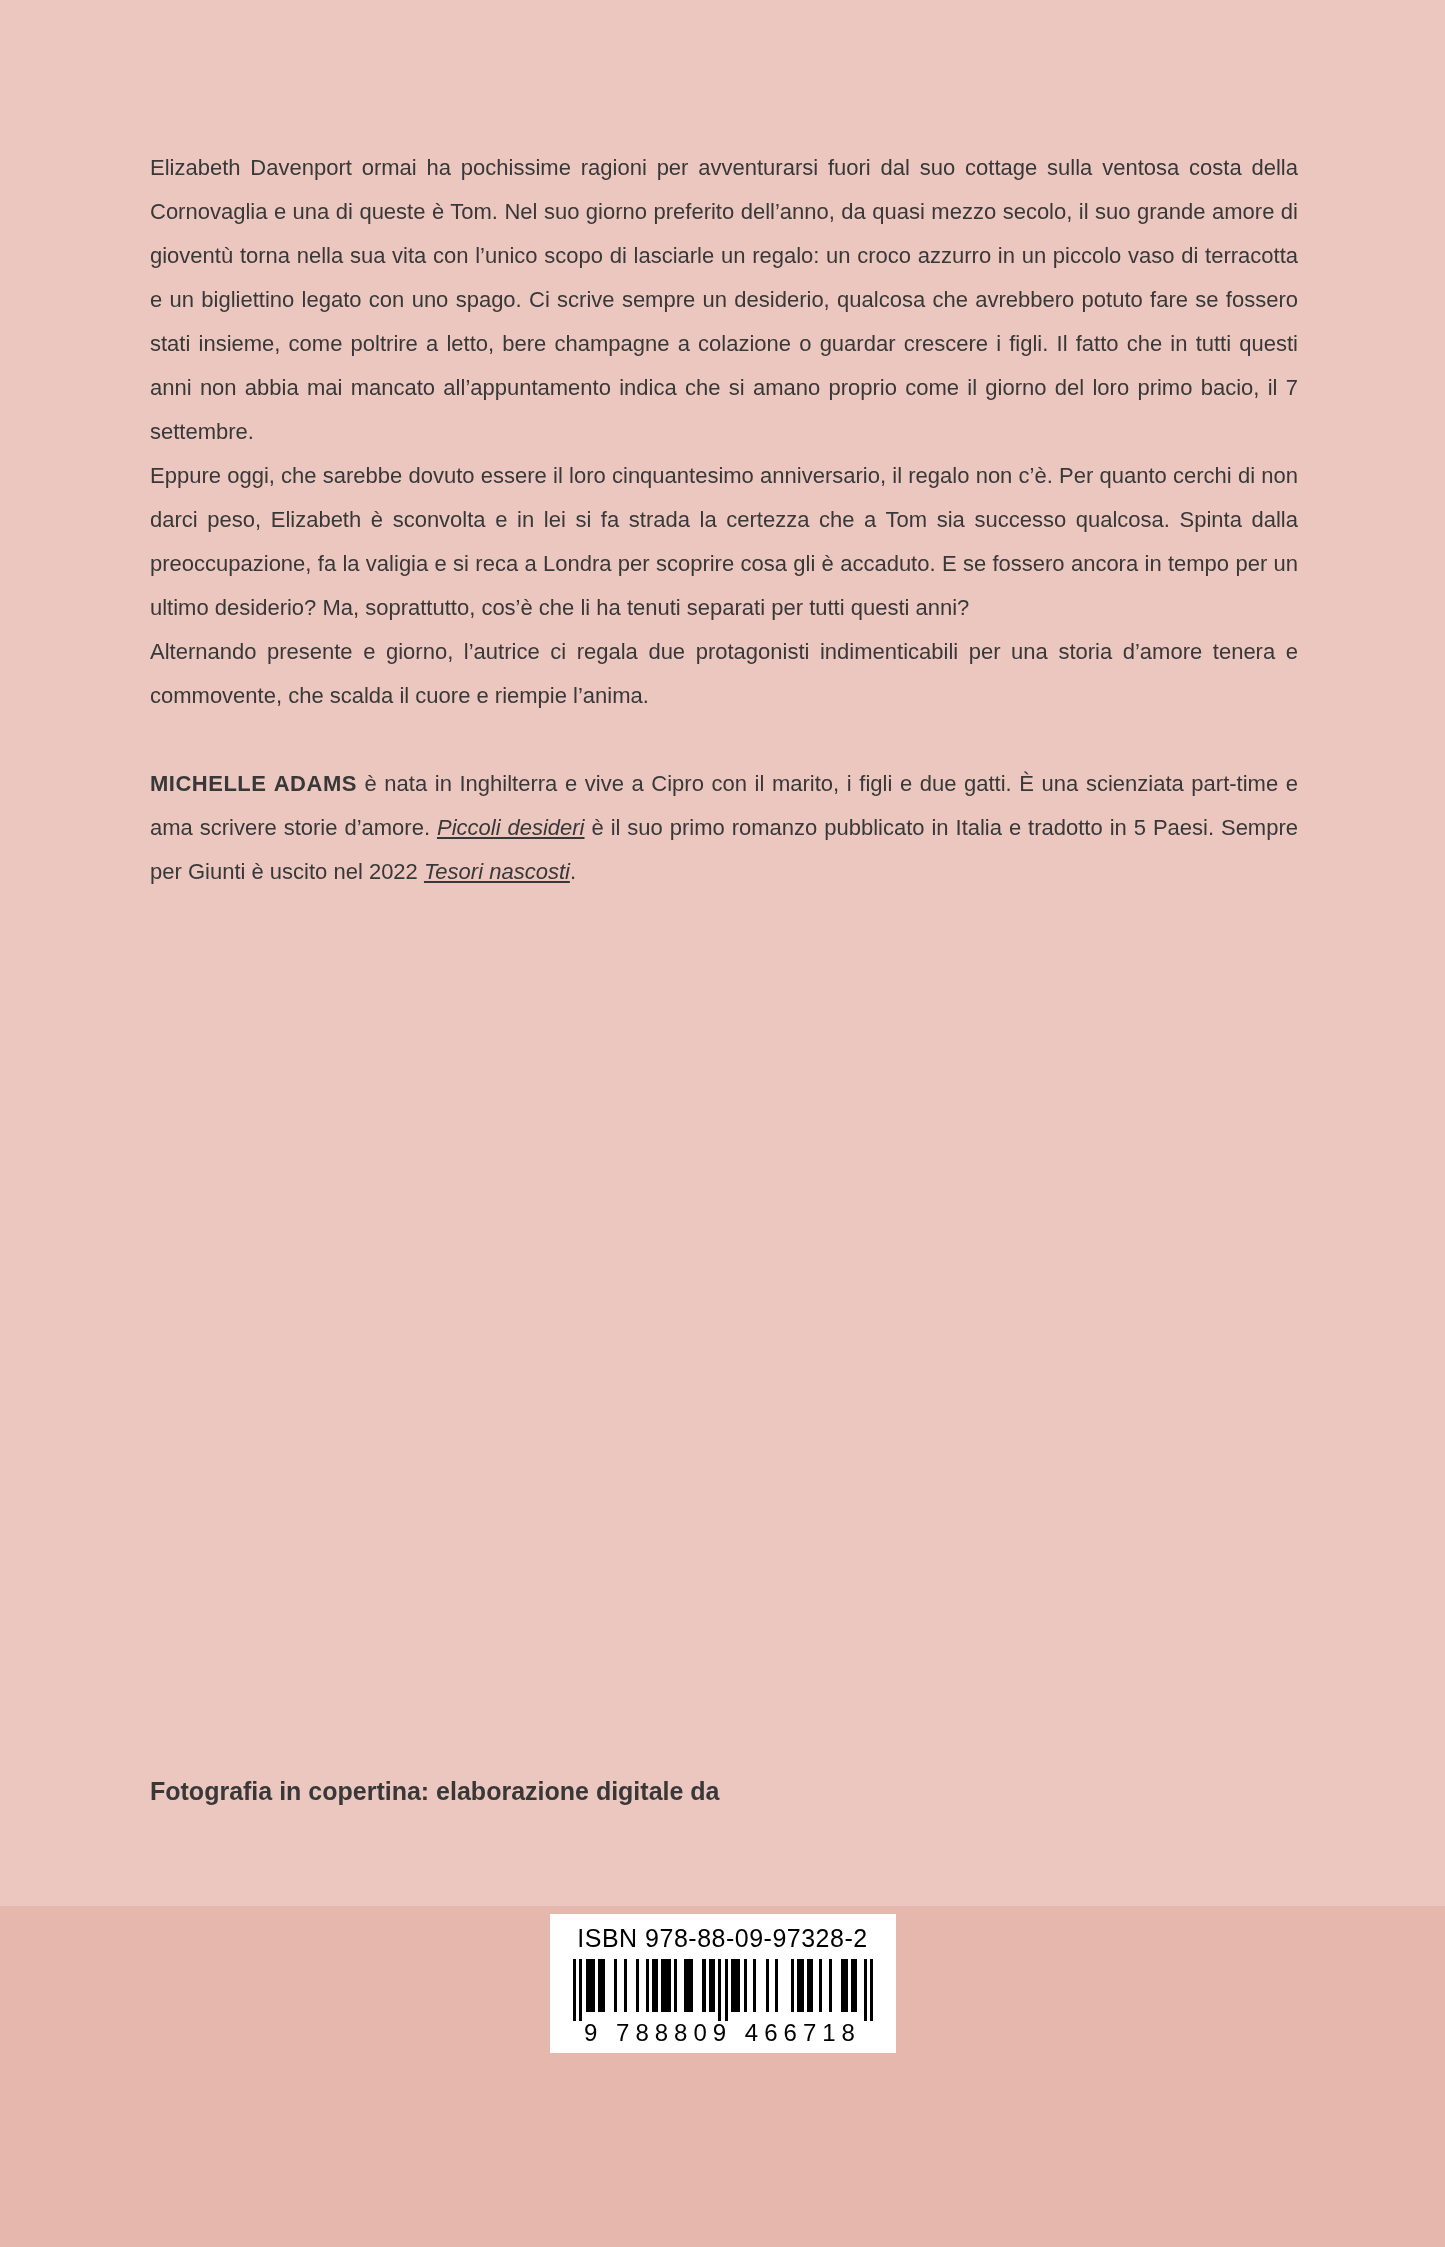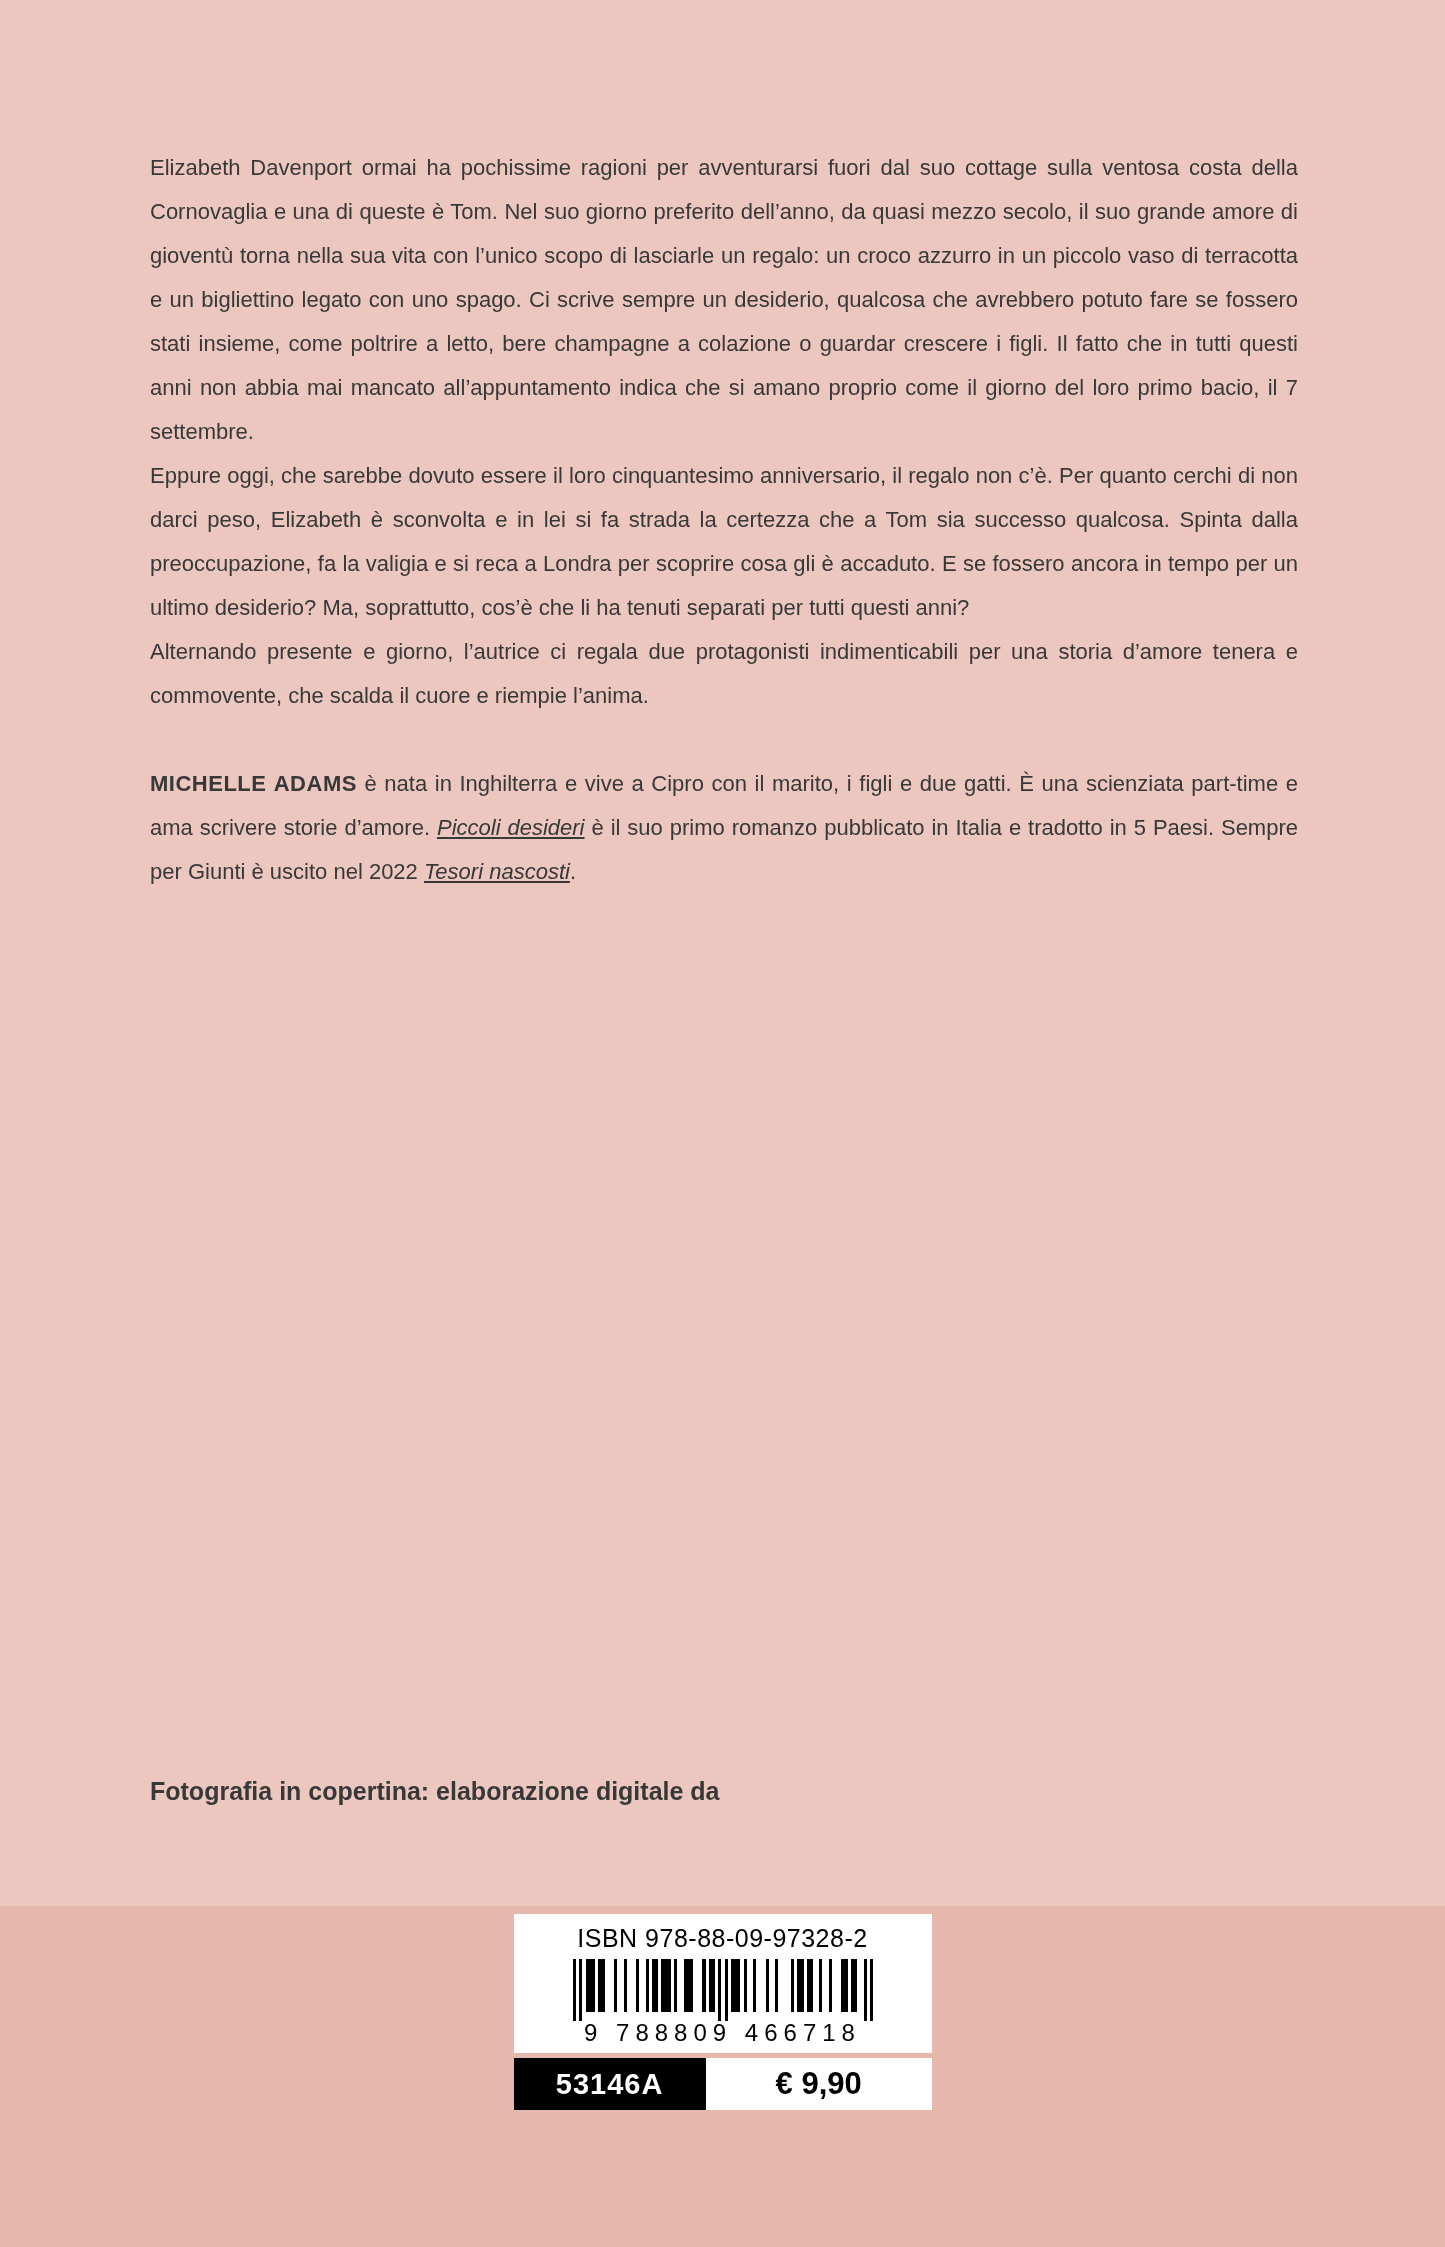--- a/index.html
+++ b/index.html
@@ -44,21 +44,21 @@
     font-size: 25px;
     line-height: 46px;
     text-align: left;
   }
   .credits div { margin: 0; font-weight: bold; }
   .barcode-assembly {
     position: absolute;
     top: 1914px;
     left: 50%;
     transform: translateX(-50%);
-    width: 418px;
+    width: 346px;
   }
   .barcode-box {
     background: #ffffff;
     padding: 10px 10px 6px 10px;
     text-align: center;
   }
   .isbn-label {
     font-size: 25px;
     color: #000000;
     letter-spacing: 0.5px;
@@ -167,18 +167,14 @@
           <rect x="81" y="0" width="1" height="50"></rect>
           <rect x="85" y="0" width="1" height="50"></rect>
           <rect x="86" y="0" width="1" height="50"></rect>
           <rect x="88" y="0" width="1" height="50"></rect>
           <rect x="89" y="0" width="1" height="50"></rect>
           <rect x="92" y="0" width="1" height="58"></rect>
           <rect x="94" y="0" width="1" height="58"></rect>
         </svg>
       <div class="barcode-digits">9 788809 466718</div>
     </div>
-    <div class="price-row">
-      <div class="code-cell">53146A</div>
-      <div class="price-cell">€ 9,90</div>
-    </div>
   </div>
 </div>
 
 </body></html>

